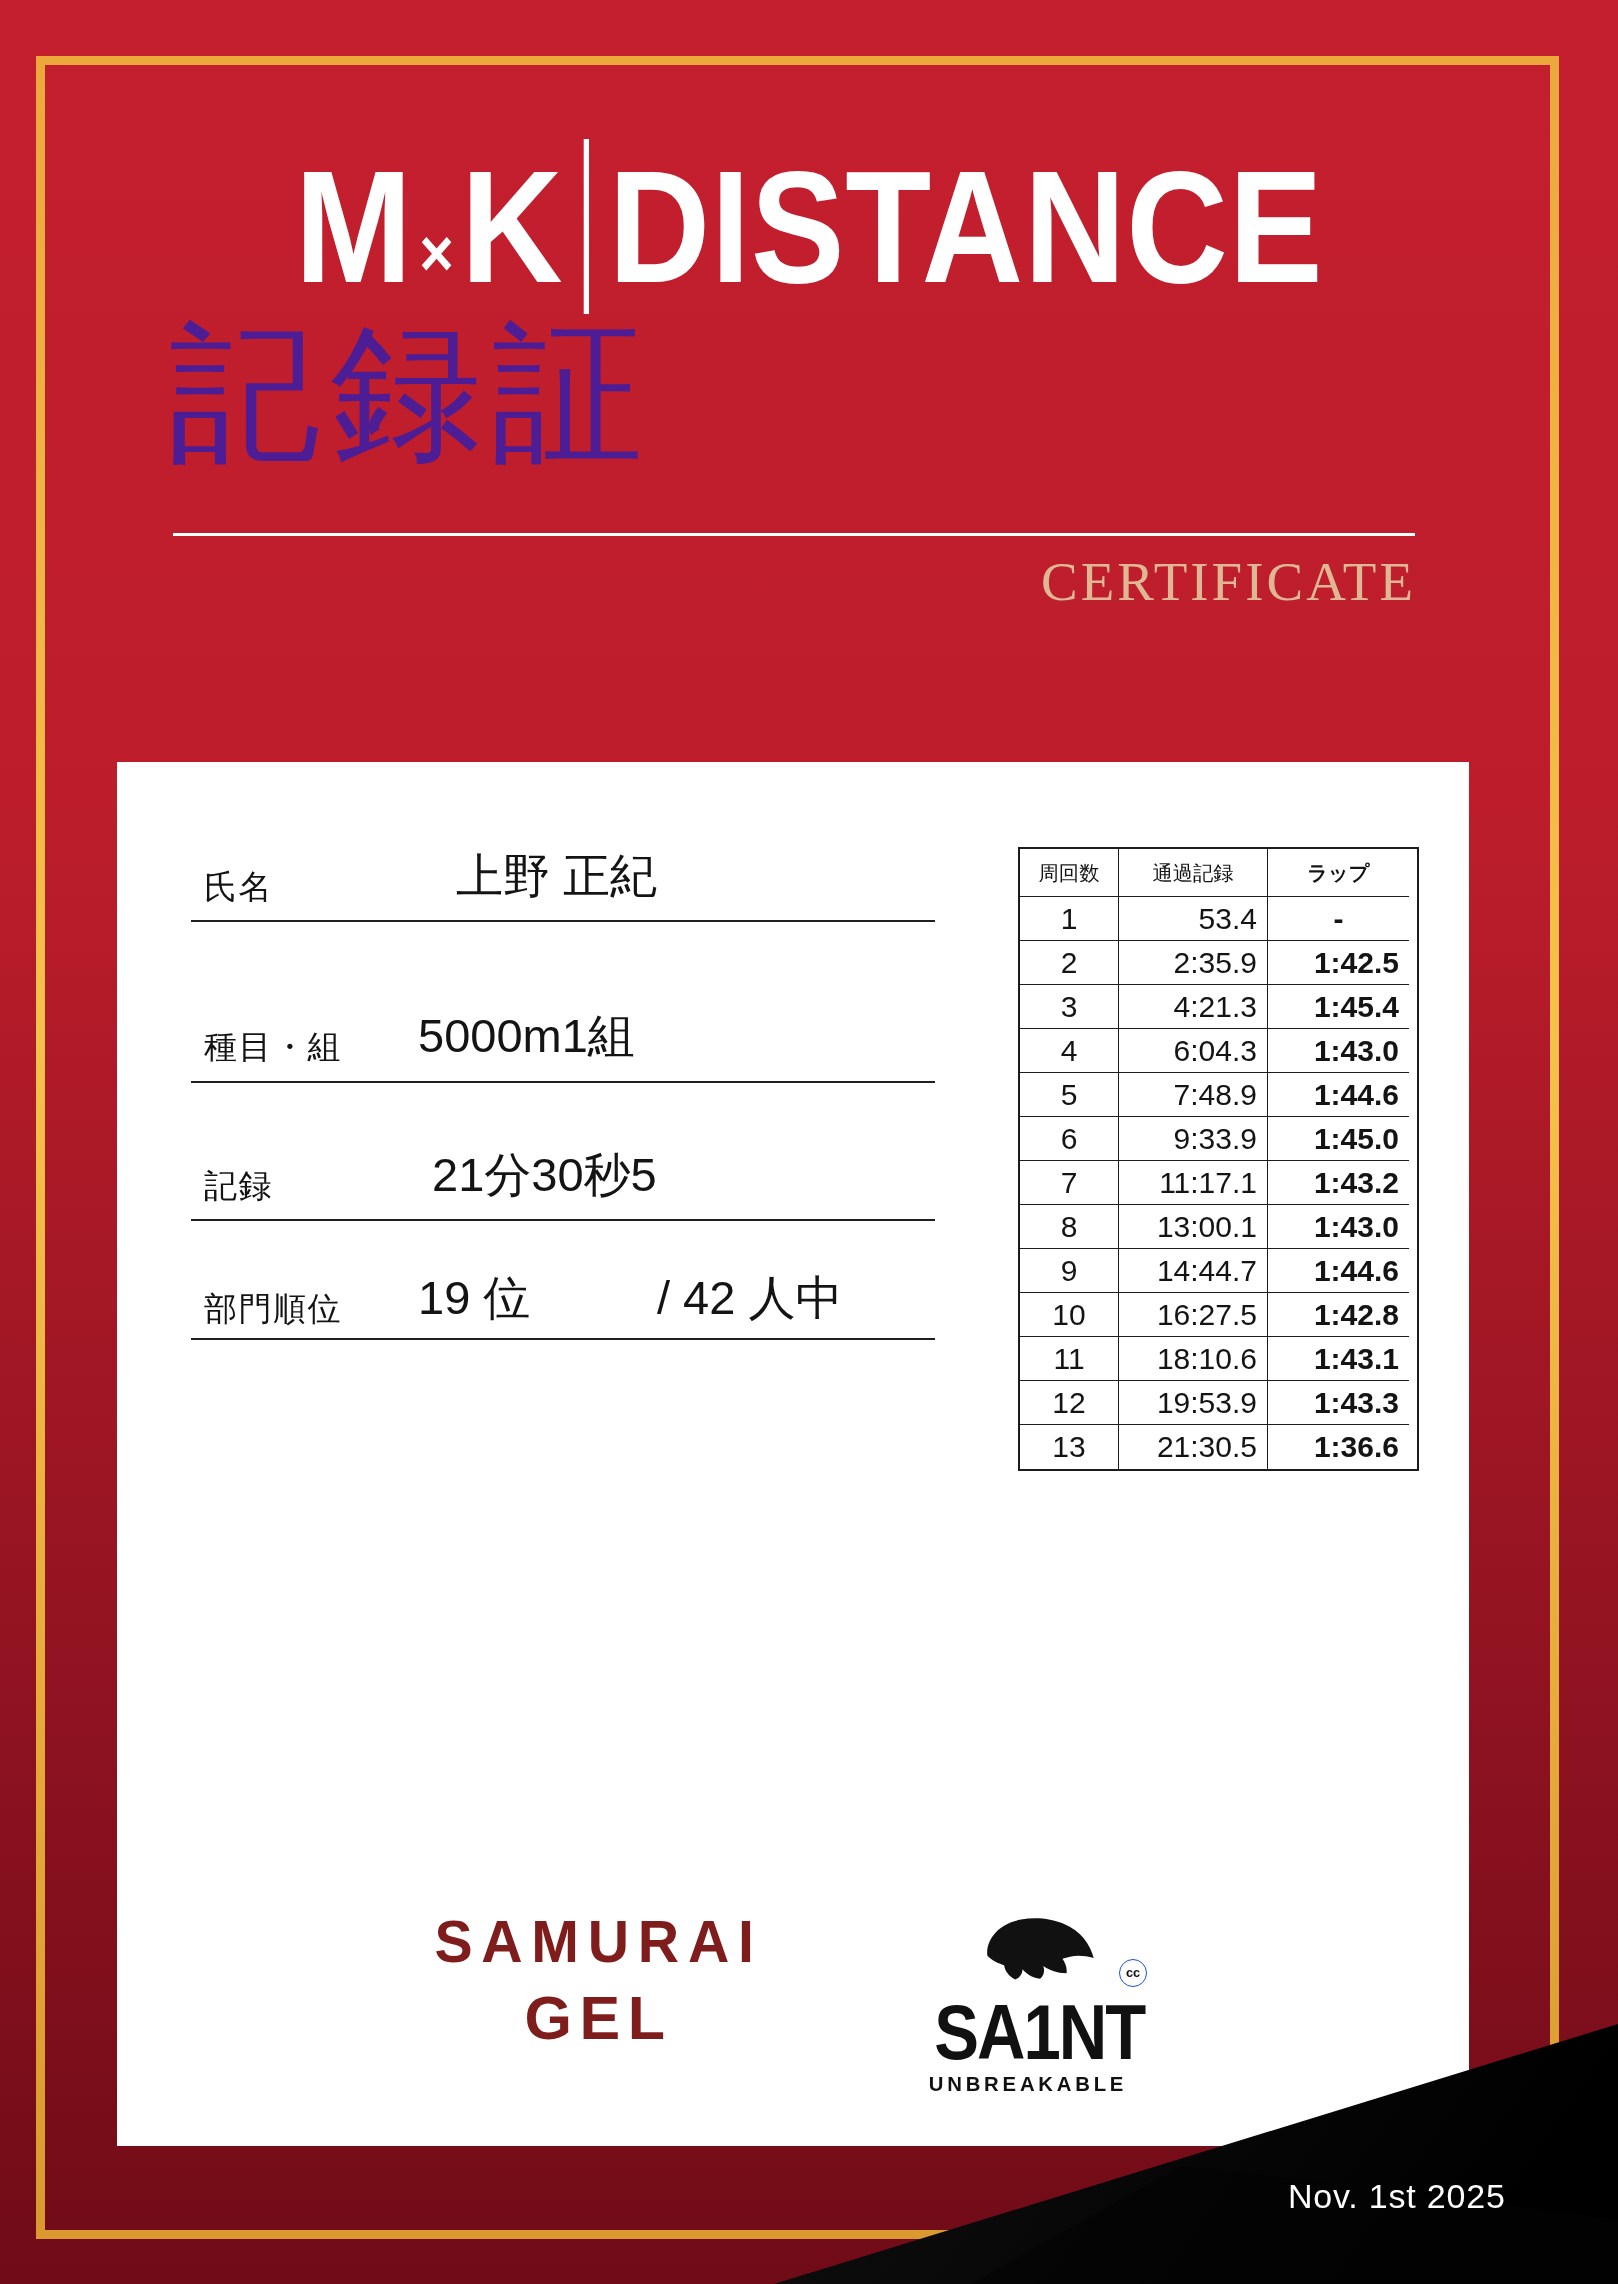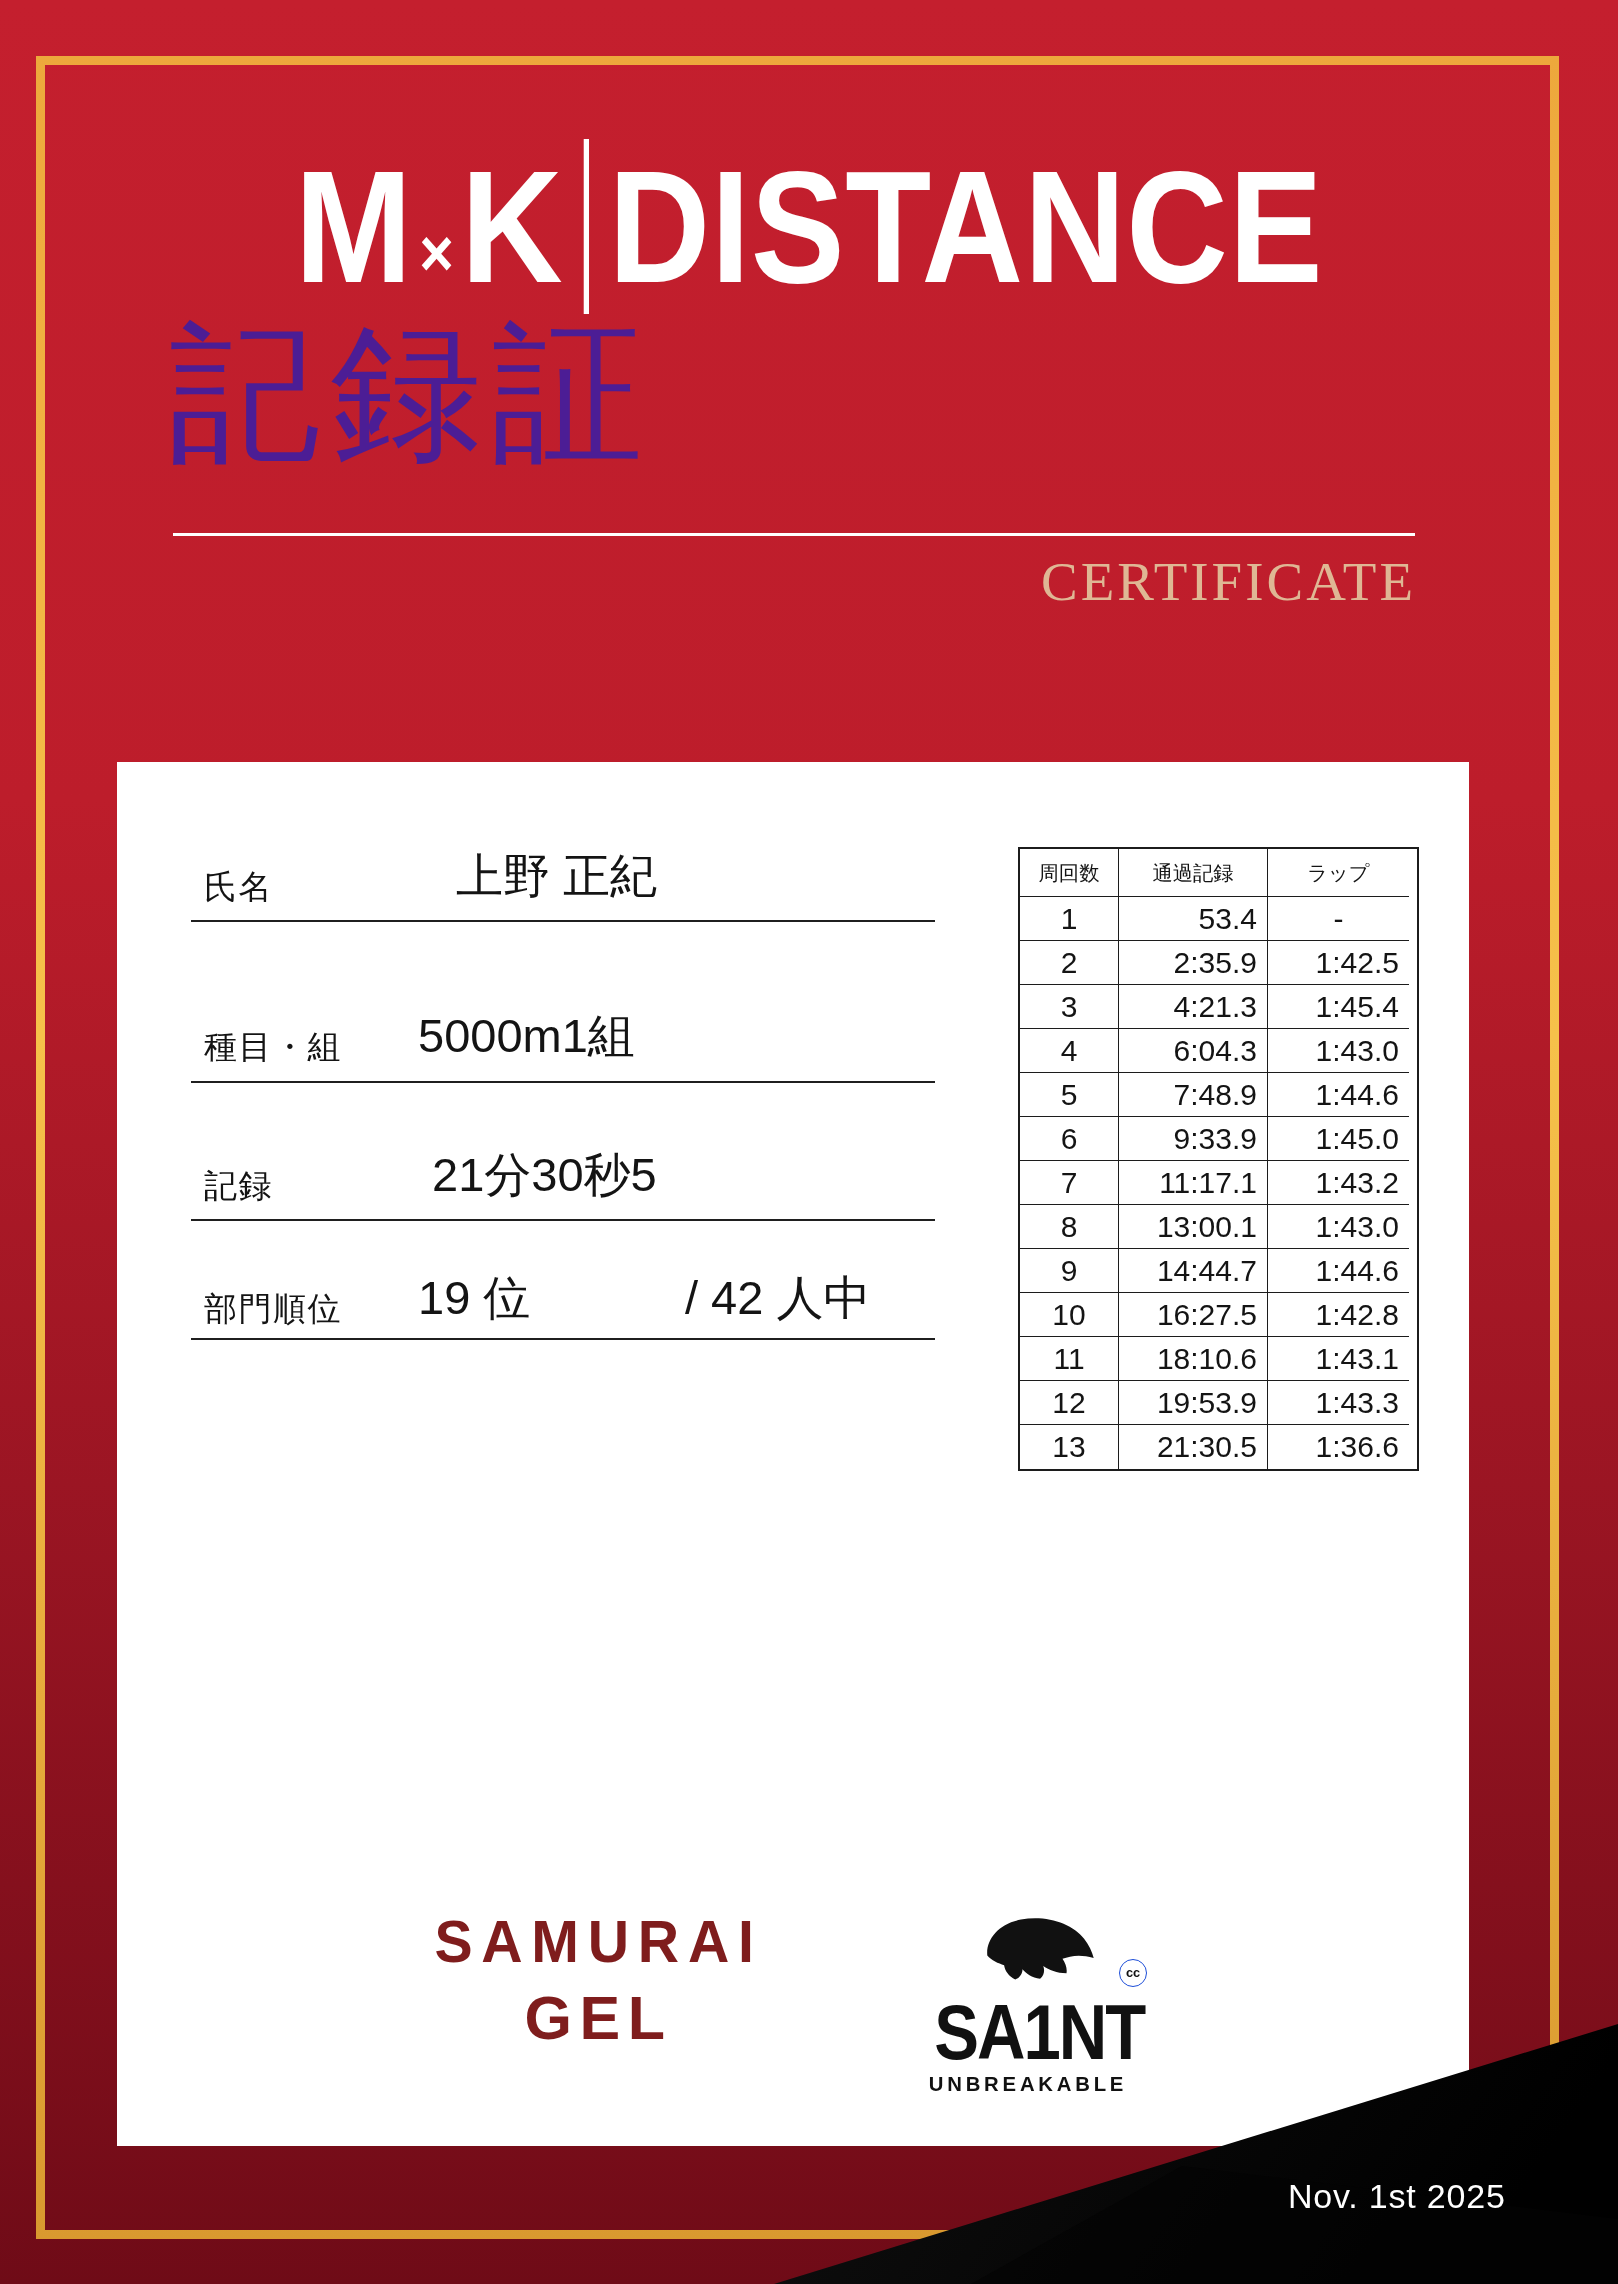--- a/index.html
+++ b/index.html
@@ -44,21 +44,21 @@
     position:absolute;left:901px;top:85px;width:397px;
     display:grid;grid-template-columns:99px 149px 141px;
     grid-template-rows:48px repeat(13,44px);
     border:2.3px solid #1c1c1c;background:#fff;box-sizing:content-box;
   }
   .lap-table>div{
     display:flex;align-items:center;font-size:30px;color:#141414;
     border-right:1.5px solid #1c1c1c;border-bottom:1.5px solid #1c1c1c;
     box-sizing:border-box;min-width:0;
   }
-  .lap-table>div:nth-child(3n){border-right:none;}
+  .lap-table>div:nth-child(3n){border-right:none;font-weight:bold;}
   .lap-table>div:nth-last-child(-n+3){border-bottom:none;}
   .lap-table .hdr{font-size:20.3px;justify-content:center;padding:0;}
   .lap-table .c1{justify-content:center;}
   .lap-table .c2,.lap-table .c3{justify-content:flex-end;padding-right:10px;}
   .lap-table .center{justify-content:center;padding-right:0;}
   
   .sponsor-samurai{
     position:absolute;left:271px;top:1151px;width:421px;text-align:center;
     color:#7f1d1d;font-weight:bold;line-height:1;
   }
@@ -115,21 +115,21 @@
   <div class="field-label" style="left:87px;top:263px">種目・組</div>
   <div class="field-value" style="left:301px;top:243px">5000m1組</div>
   <div class="field-underline" style="top:319px"></div>
 
   <div class="field-label" style="left:87px;top:402px">記録</div>
   <div class="field-value" style="left:315px;top:382px">21分30秒5</div>
   <div class="field-underline" style="top:457px"></div>
 
   <div class="field-label" style="left:87px;top:525px">部門順位</div>
   <div class="field-value" style="left:301px;top:505px">19 位</div>
-  <div class="field-value" style="left:568px;top:505px">/ 42 人中</div>
+  <div class="field-value" style="left:540px;top:505px">/ 42 人中</div>
   <div class="field-underline" style="top:576px"></div>
 
   <div class="lap-table">
     <div class="hdr">周回数</div>
     <div class="hdr">通過記録</div>
     <div class="hdr">ラップ</div>
 
     <div class="c1">1</div>
     <div class="c2">53.4</div>
     <div class="c3 center">-</div>

